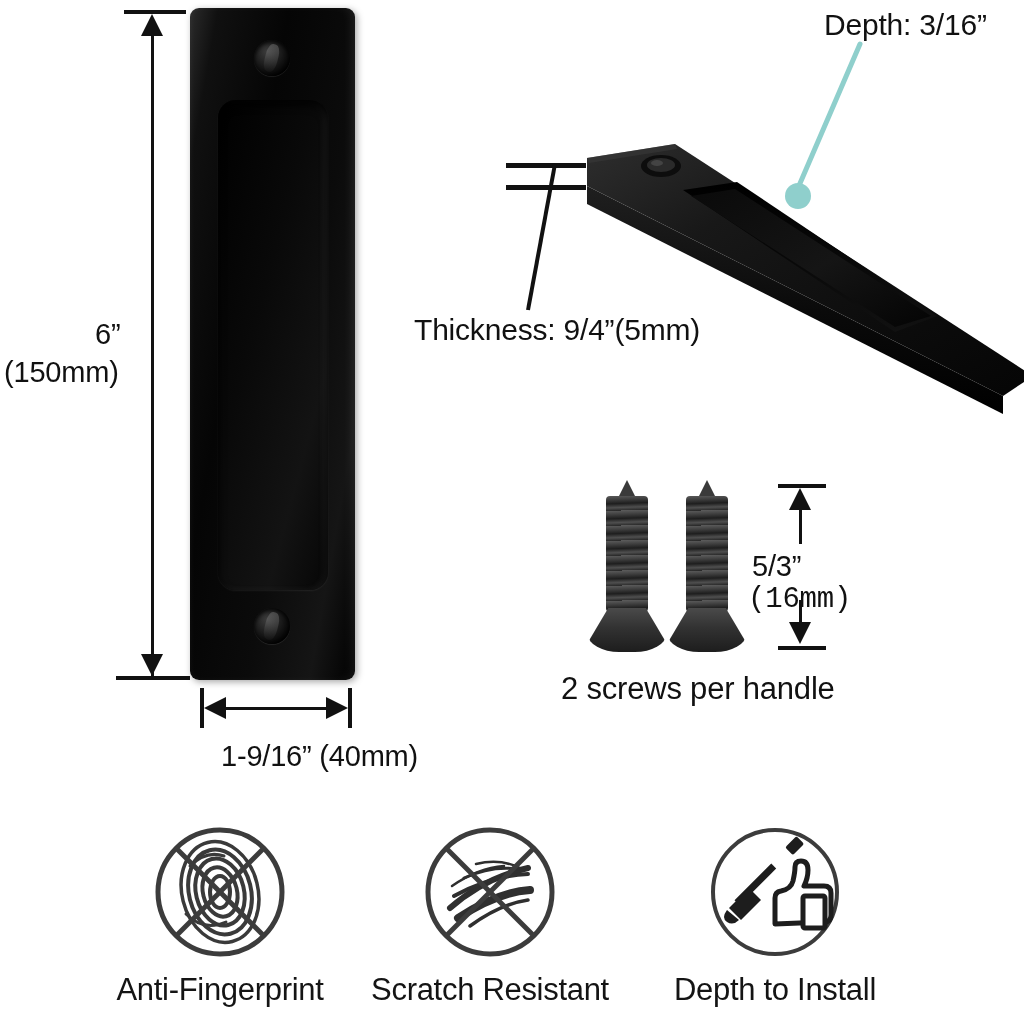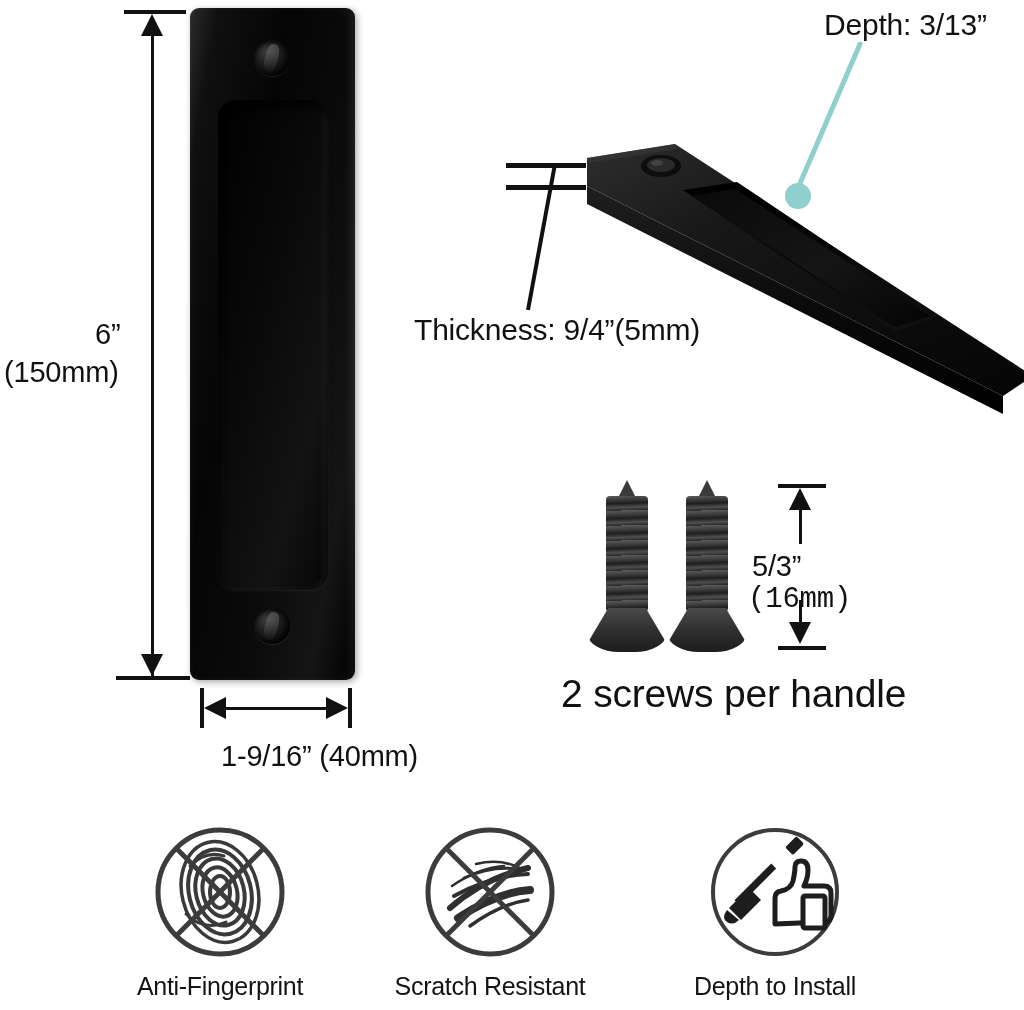--- a/index.html
+++ b/index.html
@@ -170,21 +170,21 @@
     text-align: center;
   }
   .feature-icon-wrap {
     position: relative;
     width: 140px;
     height: 140px;
     margin: 0 auto;
   }
   .feature-label {
     margin-top: 10px;
-    font-size: 25px;
+    font-size: 31px;
     color: #141414;
     letter-spacing: -0.3px;
     white-space: nowrap;
   }
 
   
   #depth-dot {
     position: absolute;
     width: 26px;
     height: 26px;
@@ -263,21 +263,21 @@
 
       <polygon points="22,30 110,16 112,21 24,35" fill="#3a3a3a" opacity="0.55"></polygon>
     </svg>
   </div>
 
   <div>
     <svg class="abs" style="left:780px; top:40px;" width="130" height="160" viewBox="0 0 130 160">
       <line x1="80" y1="4" x2="18" y2="148" stroke="#8fcfcc" stroke-width="5" stroke-linecap="round"></line>
     </svg>
     <div id="depth-dot" style="left:785px; top:183px; background:#8fcfcc;"></div>
-    <div class="dim-label" style="left:824px; top:8px; font-size:30px;">Depth: 3/13”</div>
+    <div class="dim-label" style="left:824px; top:8px; font-size:30px;">Depth: 3/16”</div>
   </div>
 
   <div>
     <div class="tick-h" style="left:506px; top:163px; width:80px; height:5px;"></div>
     <div class="tick-h" style="left:506px; top:185px; width:80px; height:5px;"></div>
     <svg class="abs" style="left:500px; top:160px;" width="80" height="155" viewBox="0 0 80 155">
       <line x1="55" y1="4" x2="28" y2="150" stroke="#111111" stroke-width="4"></line>
     </svg>
     <div class="dim-label" style="left:414px; top:313px; font-size:30px;">Thickness: 9/4”(5mm)</div>
   </div>
@@ -286,21 +286,21 @@
     <div class="screw" style="left:588px; top:478px;">
       <div class="tip"></div>
       <div class="shank"></div>
       <div class="head"></div>
     </div>
     <div class="screw" style="left:668px; top:478px;">
       <div class="tip"></div>
       <div class="shank"></div>
       <div class="head"></div>
     </div>
-    <div class="dim-label" style="left:561px; top:672px; font-size:39px;">2 screws per handle</div>
+    <div class="dim-label" style="left:561px; top:672px; font-size:31px;">2 screws per handle</div>
   </div>
 
   <div>
     <div class="tick-h" style="left:778px; top:484px; width:48px;"></div>
     <div class="tick-h" style="left:778px; top:646px; width:48px;"></div>
     <div class="line-v" style="left:799px; top:492px; height:52px;"></div>
     <div class="line-v" style="left:799px; top:600px; height:40px;"></div>
     <div class="arrow-up" style="left:789px; top:488px;"></div>
     <div class="arrow-down" style="left:789px; top:622px;"></div>
     <div class="dim-label" style="left:752px; top:550px;">5/3”</div>

